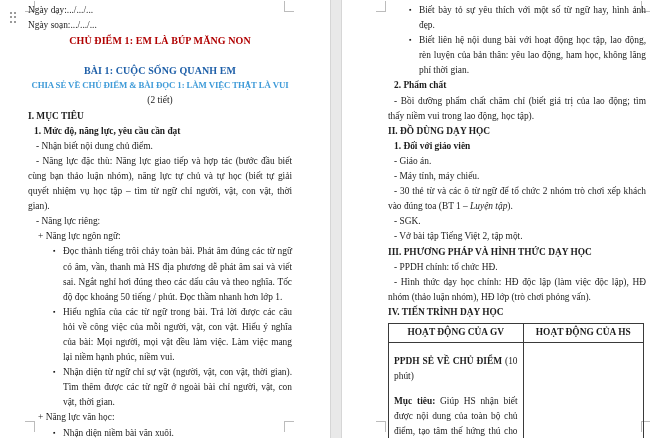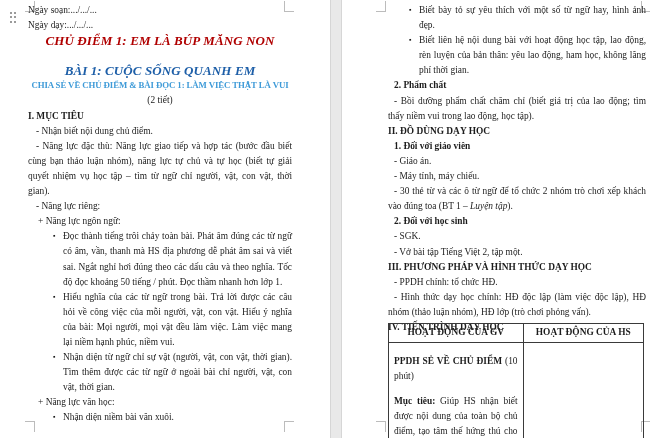--- a/index.html
+++ b/index.html
@@ -14,21 +14,21 @@
   .page-right{left:341px;width:309px;border-left:1px solid #d6d6d6;}
 
   .content{position:absolute;font-size:9.4px;line-height:15.1px;text-align:justify;}
   .content-left{left:28px;top:3px;width:264px;}
   .content-right{left:46px;top:3px;width:258px;}
 
   .content p{margin:0;}
   .blank{height:15px;}
   .center{text-align:center;}
   .bold{font-weight:bold;}
-  .title{font-size:13px;letter-spacing:.1px;font-style:italic;}
+  .title{font-size:10px;letter-spacing:.1px;}
   .subtitle{font-size:8.8px;letter-spacing:-.1px;white-space:nowrap;}
   .ind6{text-indent:6px;}
   .ind8{text-indent:8px;}
   .ind10{text-indent:10px;}
 
   .bullet{position:relative;padding-left:35px;}
   .bullet .marker{position:absolute;left:25px;top:0;font-size:7px;}
   .content-right .bullet{padding-left:31px;}
   .content-right .bullet .marker{left:21px;}
 
@@ -68,28 +68,29 @@
       <i></i>
       <i></i>
   </div>
 
   <div class="mark tl" style="left:25px;"></div>
   <div class="mark tr" style="left:284px;"></div>
   <div class="mark bl" style="left:25px;"></div>
   <div class="mark br" style="left:284px;"></div>
 
   <div class="content content-left">
+    <p>Ngày dạy:.../.../...</p>
     <p>Ngày soạn:.../.../...</p>
-    <p>Ngày dạy:.../.../...</p>
     <p class="center bold title" style="color: rgb(176, 0, 0);">CHỦ ĐIỂM 1: EM LÀ BÚP MĂNG NON</p>
     <p class="blank"></p>
     <p class="center bold title" style="color: rgb(30, 95, 168);">BÀI 1: CUỘC SỐNG QUANH EM</p>
     <p class="center bold subtitle" style="color: rgb(63, 155, 216);">CHIA SẺ VỀ CHỦ ĐIỂM &amp; BÀI ĐỌC 1: LÀM VIỆC THẬT LÀ VUI</p>
     <p class="center">(2 tiết)</p>
     <p class="bold">I. MỤC TIÊU</p>
+    <p class="bold ind6">1. Mức độ, năng lực, yêu cầu cần đạt</p>
     <p class="ind8">- Nhận biết nội dung chủ điểm.</p>
     <p class="ind8">- Năng lực đặc thù: Năng lực giao tiếp và hợp tác (bước đầu biết cùng bạn thảo luận nhóm), năng lực tự chủ và tự học (biết tự giải quyết nhiệm vụ học tập – tìm từ ngữ chỉ người, vật, con vật, thời gian).</p>
     <p class="ind8">- Năng lực riêng:</p>
     <p class="ind10">+ Năng lực ngôn ngữ:</p>
     <p class="bullet">
       <span class="marker">▪</span>
       <span>Đọc thành tiếng trôi chảy toàn bài. Phát âm đúng các từ ngữ có âm, vần, thanh mà HS địa phương dễ phát âm sai và viết sai. Ngắt nghỉ hơi đúng theo các dấu câu và theo nghĩa. Tốc độ đọc khoảng 50 tiếng / phút. Đọc thầm nhanh hơn lớp 1.</span>
     </p>
     <p class="bullet">
       <span class="marker">▪</span>
@@ -123,21 +124,20 @@
       <span class="marker">▪</span>
       <span>Biết liên hệ nội dung bài với hoạt động học tập, lao động, rèn luyện của bản thân: yêu lao động, ham học, không lãng phí thời gian.</span>
     </p>
     <p class="bold ind6">2. Phẩm chất</p>
     <p class="ind6">- Bồi dưỡng phẩm chất chăm chỉ (biết giá trị của lao động; tìm thấy niềm vui trong lao động, học tập).</p>
     <p class="bold">II. ĐỒ DÙNG DẠY HỌC</p>
     <p class="bold ind6">1. Đối với giáo viên</p>
     <p class="ind6">- Giáo án.</p>
     <p class="ind6">- Máy tính, máy chiếu.</p>
     <p class="ind6"><span>- 30 thẻ từ và các ô từ ngữ để tổ chức 2 nhóm trò chơi xếp khách vào đúng toa (BT 1 – </span><span class="italic">Luyện tập</span><span>).</span></p>
-    <p class="bold ind6">2. Đối với học sinh</p>
     <p class="ind6">- SGK.</p>
     <p class="ind6">- Vở bài tập Tiếng Việt 2, tập một.</p>
     <p class="bold">III. PHƯƠNG PHÁP VÀ HÌNH THỨC DẠY HỌC</p>
     <p class="ind6">- PPDH chính: tổ chức HĐ.</p>
     <p class="ind6">- Hình thức dạy học chính: HĐ độc lập (làm việc độc lập), HĐ nhóm (thảo luận nhóm), HĐ lớp (trò chơi phỏng vấn).</p>
     <p class="bold">IV. TIẾN TRÌNH DẠY HỌC</p>
   </div>
 
   <table class="activity-table">
     <colgroup>

